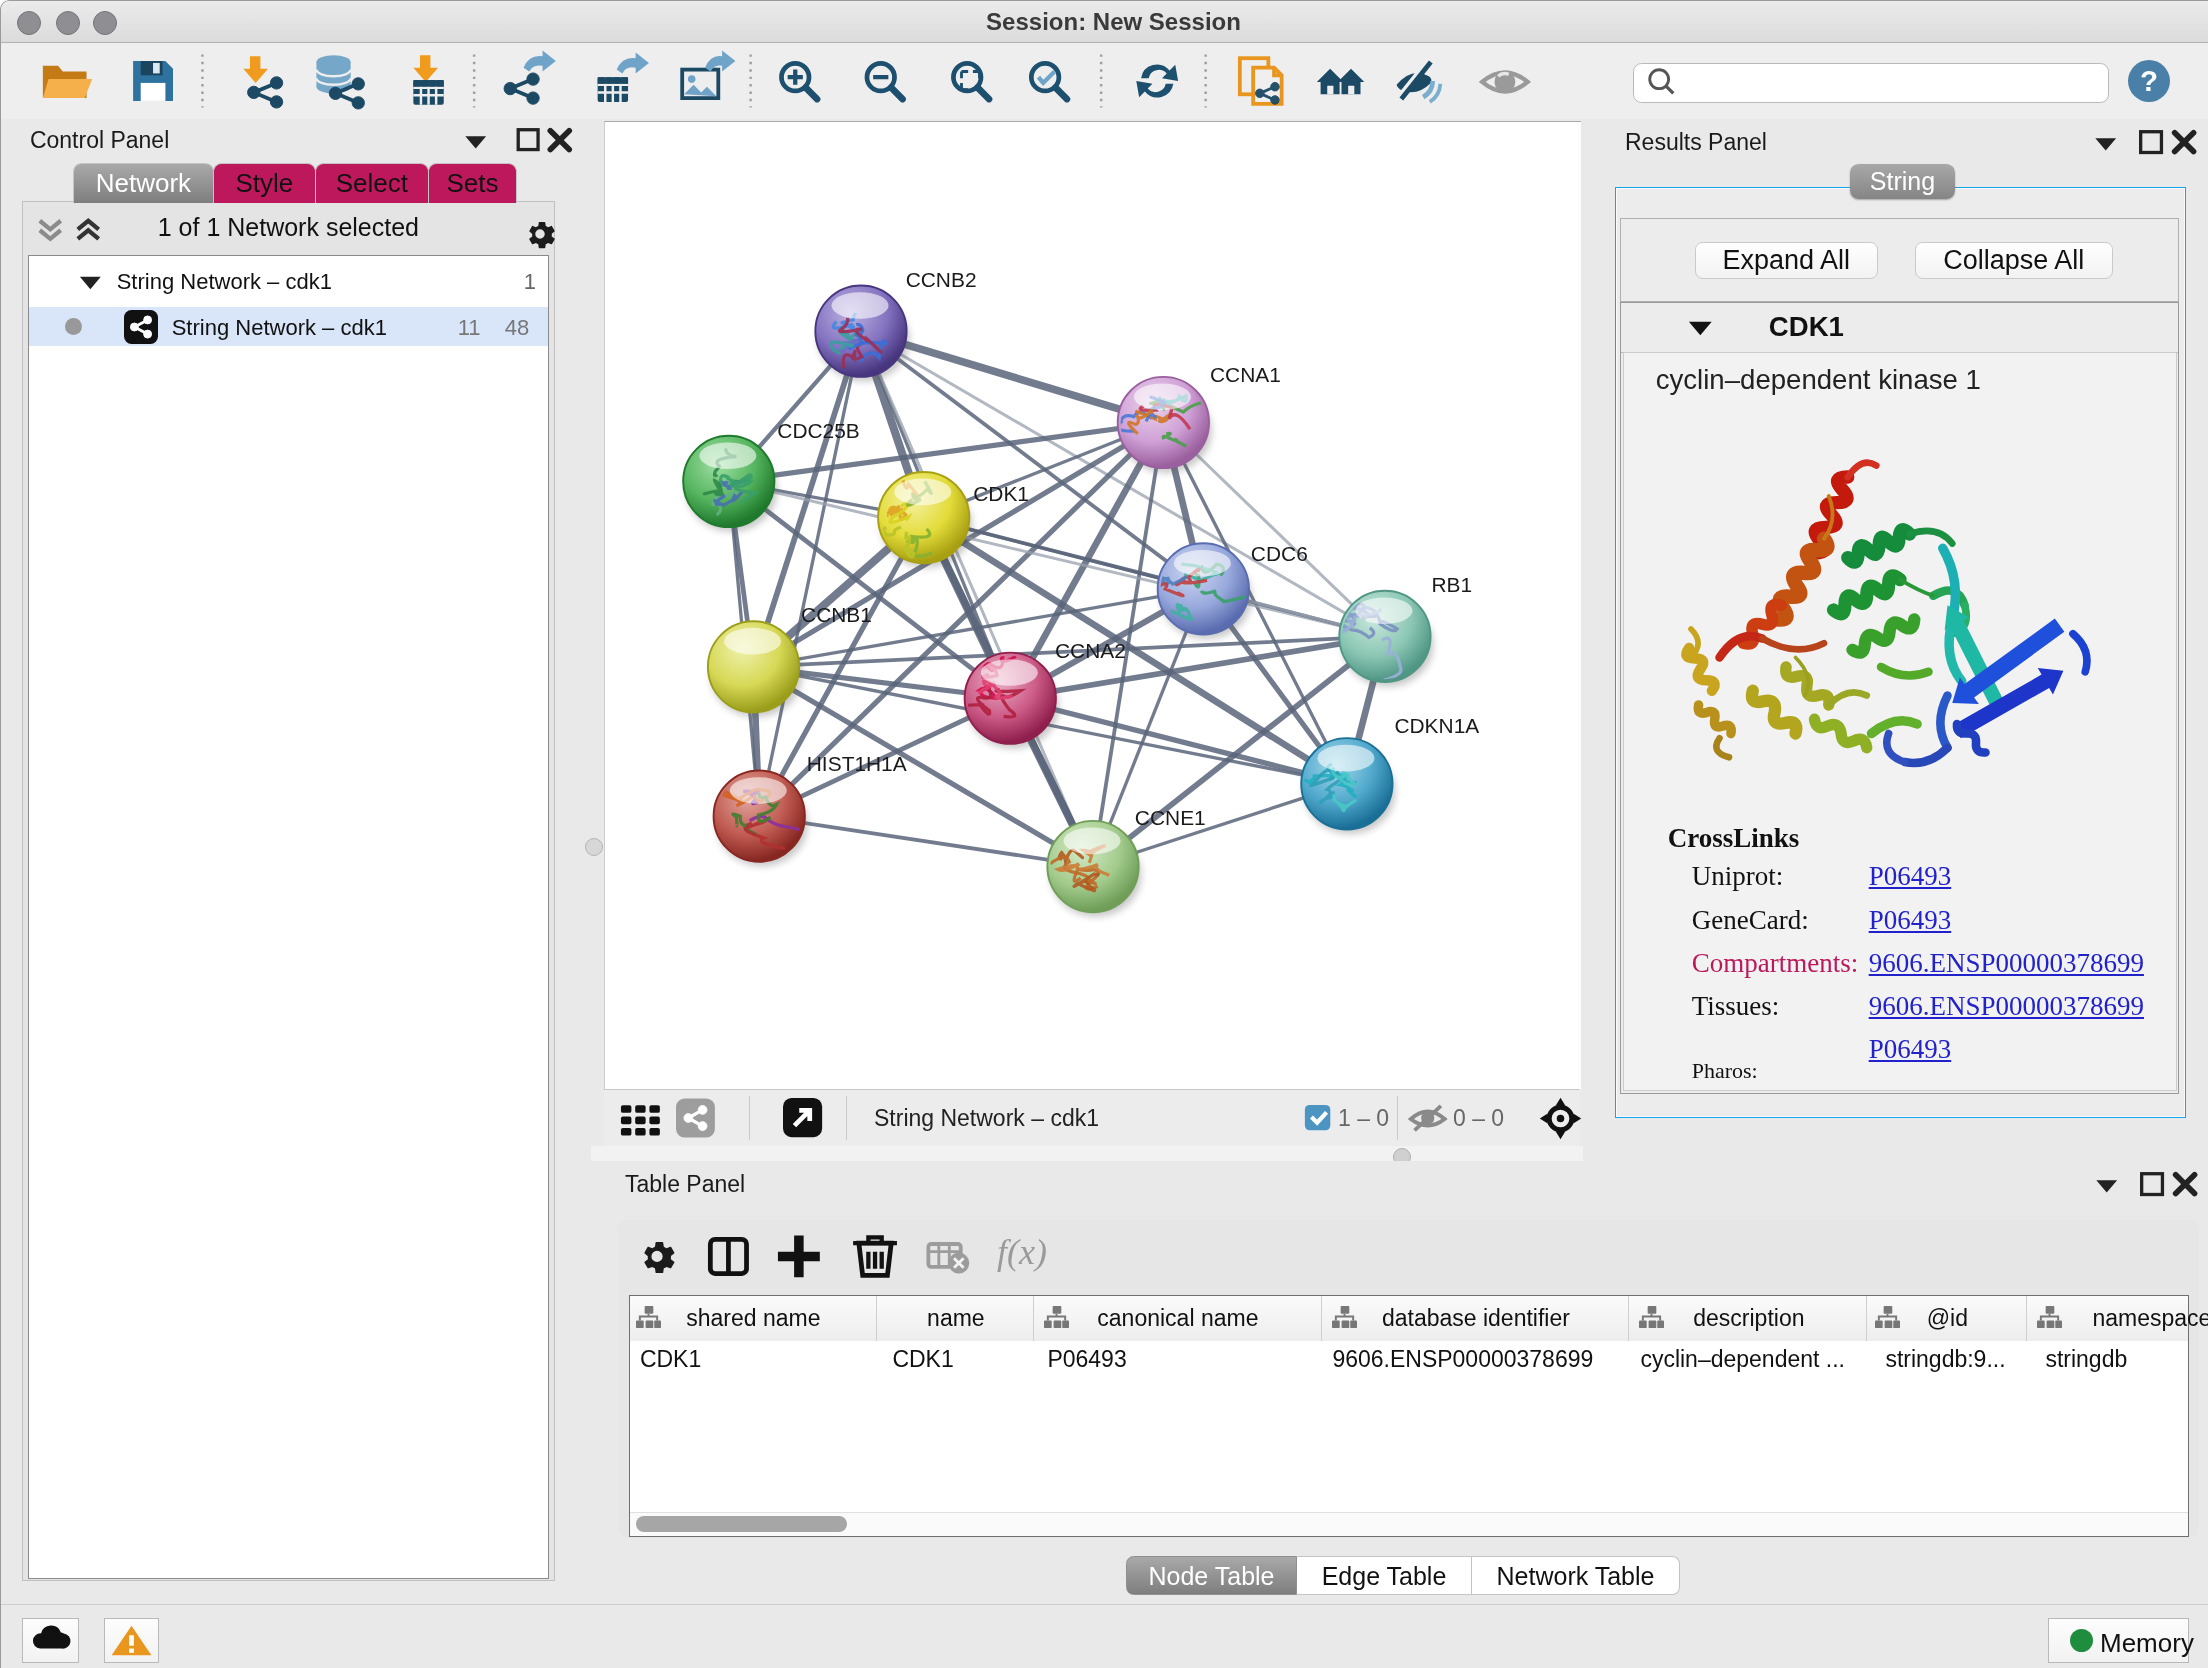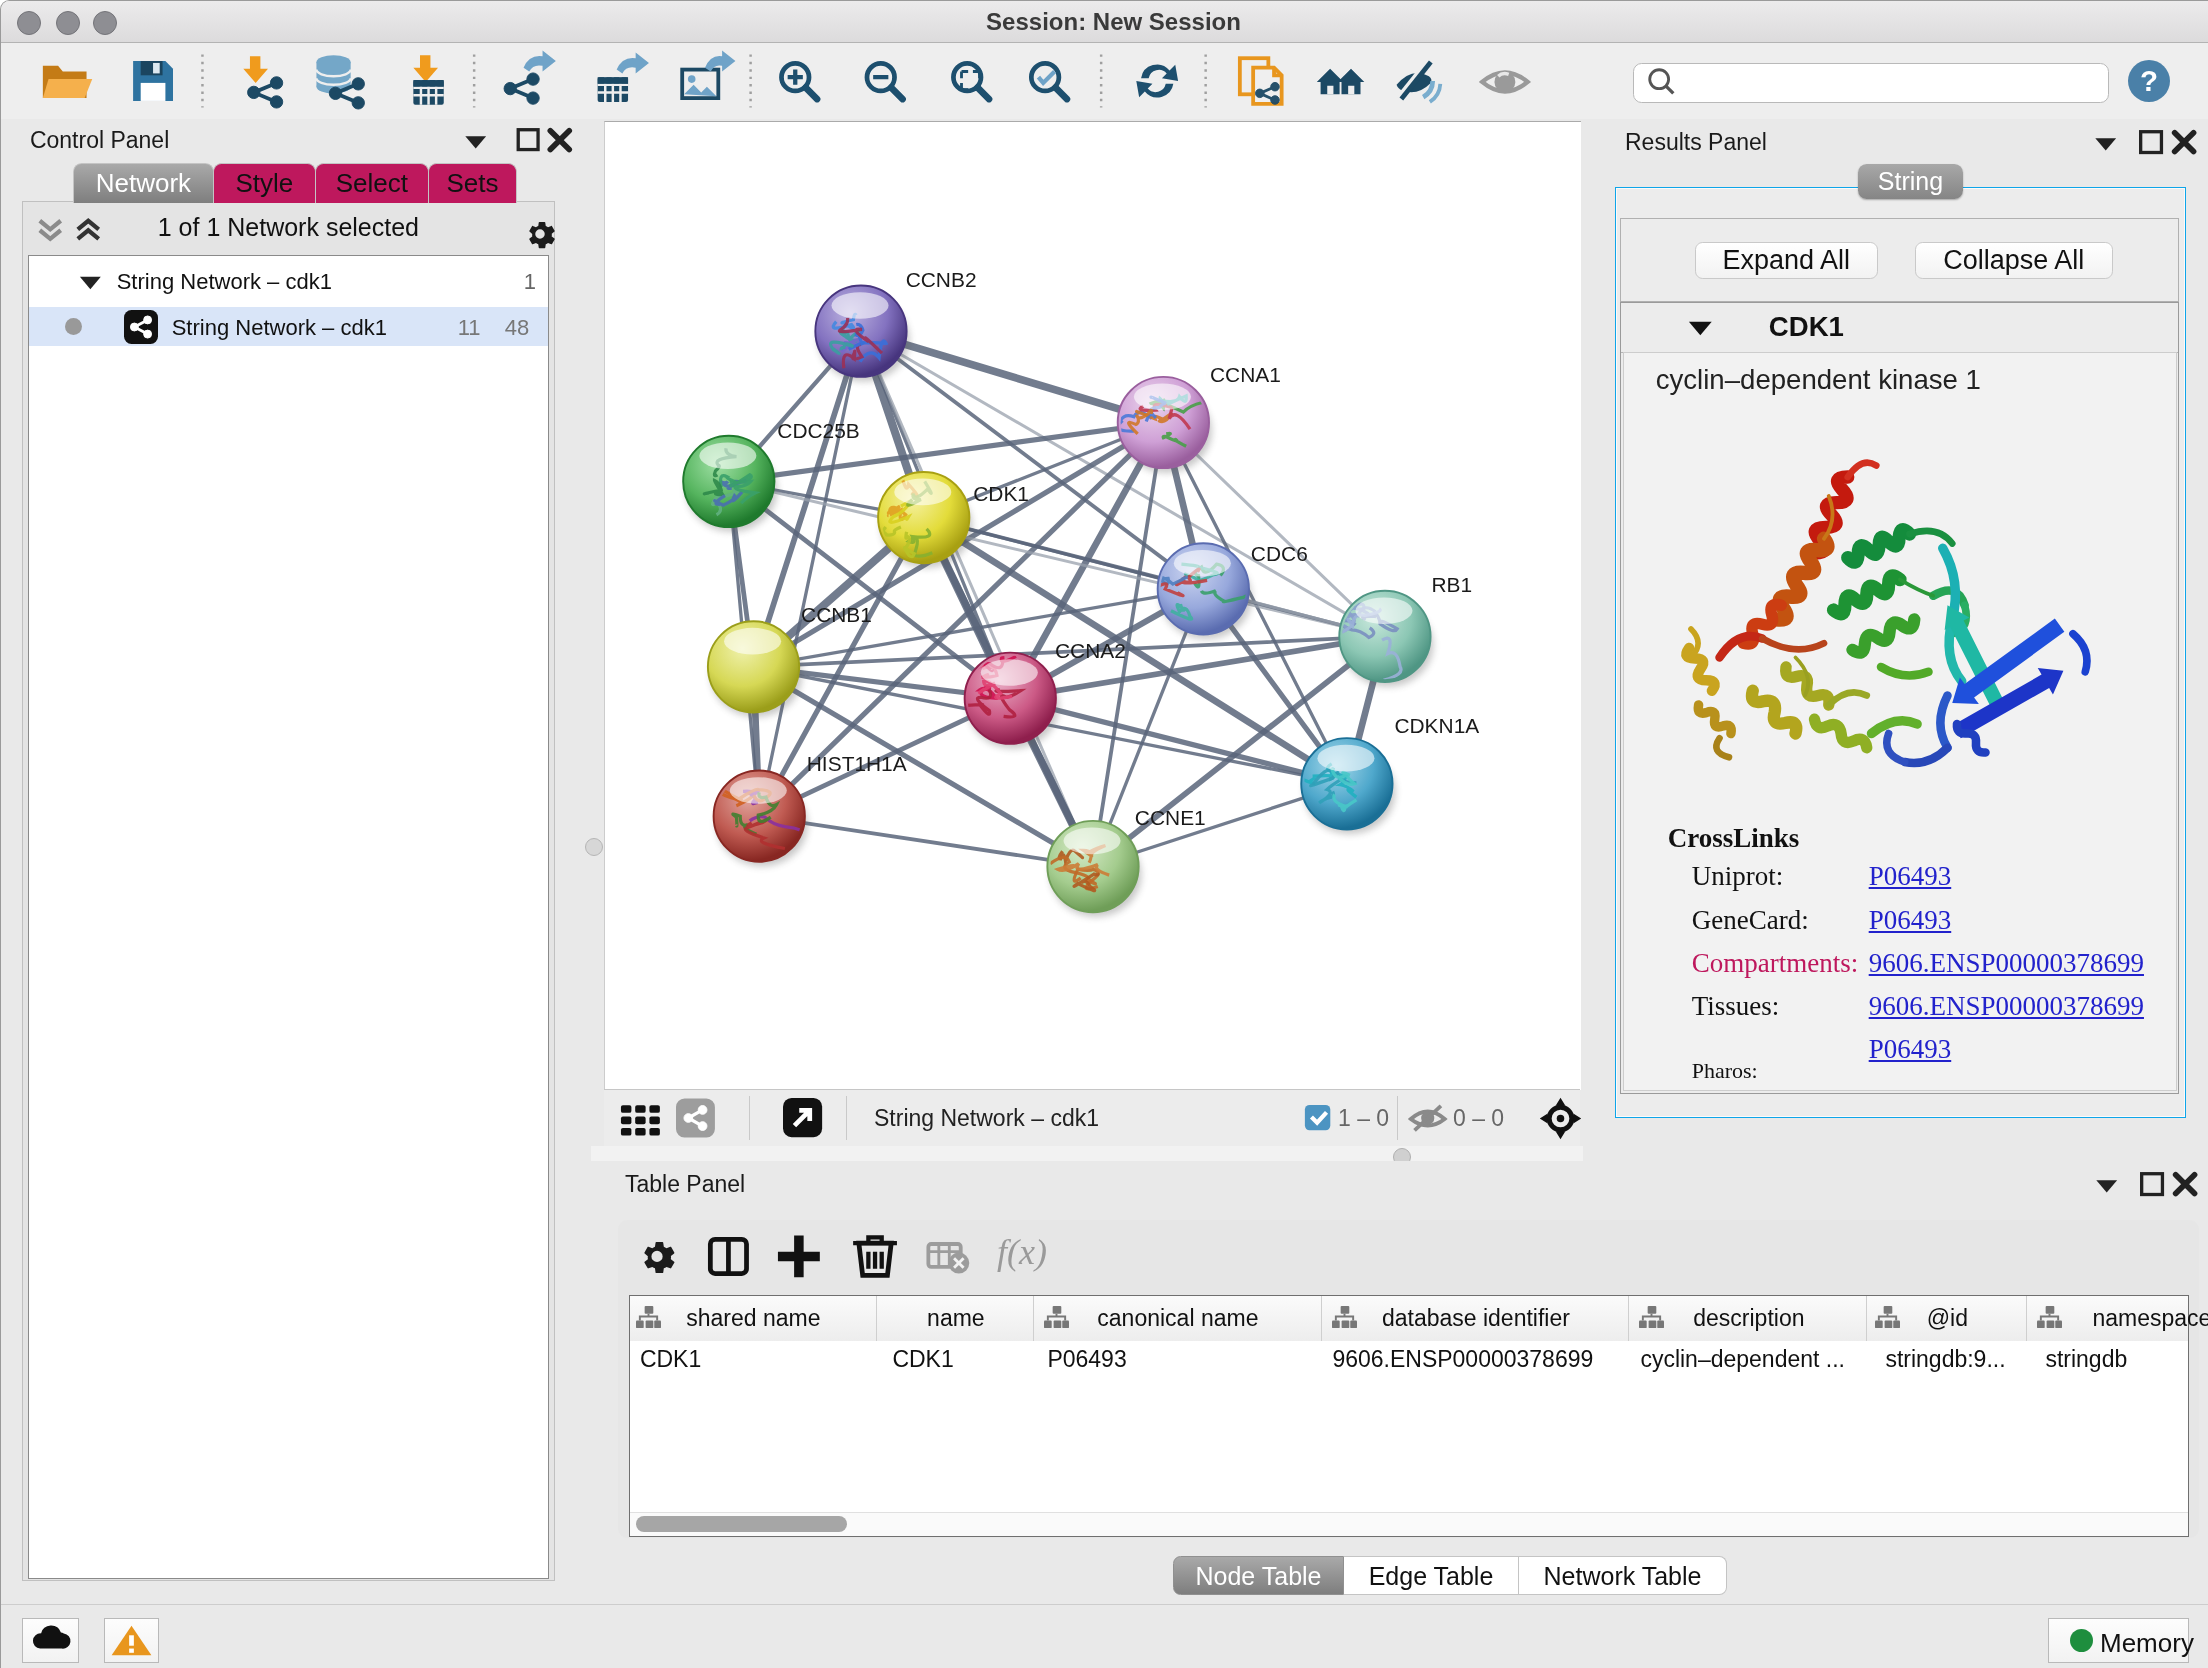--- a/index.html
+++ b/index.html
@@ -609,21 +609,21 @@
  </div>
  <div style="position:absolute;left:590px;top:1145px;width:1619px;height:15px;background:#f2f2f2;"></div>
  <div style="position:absolute;left:1392px;top:1147px;width:16px;height:16px;border-radius:50%;background:#d0d0d0;border:1px solid #b0b0b0;"></div>
  <div id="rp">
   <div class="ph-title" style="position:absolute;left:42px;top:9.5px;">Results Panel</div>
   <svg width="114" height="34" style="position:absolute;left:2094px;top:7.6px;margin-left:-1582px;" viewBox="0 0 120 36">
     <path d="M0 12 l22 0 l-11 13 z" fill="#222"></path>
     <rect x="48" y="5" width="22" height="22" fill="none" stroke="#222" stroke-width="3.5"></rect>
     <path d="M84 6 L104 26 M104 6 L84 26" stroke="#222" stroke-width="6" stroke-linecap="round"></path>
   </svg>
-  <div style="position:absolute;left:267px;top:45px;width:105px;height:35px;border-radius:8.6px;background:linear-gradient(#a8a8a8,#858585);color:#fff;font-size:27px;text-align:center;line-height:35px;box-shadow:0 1px 1.9px rgba(0,0,0,0.3);z-index:5;font-size:25px;margin-left:8px;">String</div>
+  <div style="position:absolute;left:267px;top:45px;width:105px;height:35px;border-radius:8.6px;background:linear-gradient(#a8a8a8,#858585);color:#fff;font-size:27px;text-align:center;line-height:35px;box-shadow:0 1px 1.9px rgba(0,0,0,0.3);z-index:5;font-size:25px;">String</div>
   <div style="position:absolute;left:32px;top:68px;width:569px;height:929px;background:#ececec;border:1px solid #0ea5e9;box-shadow:inset 0 0 0 1px #fbfbfb;">
     <div style="position:absolute;left:3.8px;top:29.5px;width:557px;height:82px;border:1px solid #b0b0b0;">
       <div style="position:absolute;left:74px;top:23px;width:181px;height:35px;background:linear-gradient(#ffffff,#f2f2f2);border:1px solid #c9c9c9;border-radius:7.6px;font-size:27px;text-align:center;line-height:35px;color:#111;">Expand All</div>
       <div style="position:absolute;left:294px;top:23px;width:196px;height:35px;background:linear-gradient(#ffffff,#f2f2f2);border:1px solid #c9c9c9;border-radius:7.6px;font-size:27px;text-align:center;line-height:35px;color:#111;">Collapse All</div>
     </div>
     <div style="position:absolute;left:3.8px;top:114px;width:557px;height:790px;border:1px solid #9a9a9a;">
       <div style="position:absolute;left:0;top:0;width:100%;height:49px;border-bottom:1px solid #b5b5b5;">
         <svg width="28.5" height="19" style="position:absolute;left:66px;top:16px;" viewBox="0 0 30 20">
               <path d="M2 3 l24 0 l-12 14 z" fill="#111"></path>
             </svg>
@@ -801,21 +801,21 @@
             <div style="position:absolute;left:702px;top:4.8px;">9606.ENSP00000378699</div>
             <div style="position:absolute;left:1010px;top:4.8px;">cyclin–dependent ...</div>
             <div style="position:absolute;left:1255px;top:4.8px;">stringdb:9...</div>
             <div style="position:absolute;left:1415px;top:4.8px;">stringdb</div>
           </div>
     <div style="position:absolute;left:0px;bottom:0px;width:100%;height:23px;background:#fafafa;border-top:1px solid #e0e0e0;">
       <div style="position:absolute;left:5.7px;top:2.9px;width:211px;height:16px;border-radius:8.6px;background:#a6a6a6;"></div>
     </div>
    </div>
   </div>
-  <div style="position:absolute;left:535px;top:395px;height:39px;display:flex;font-size:25px;margin-left:47px;">
+  <div style="position:absolute;left:535px;top:395px;height:39px;display:flex;font-size:25px;">
     <div style="width:169px;background:linear-gradient(#a9a9a9,#7e7e7e);color:#fff;text-align:center;line-height:39px;border:1px solid #909090;border-radius:7.6px 0 0 7.6px;">Node Table</div>
     <div style="width:174px;background:#fff;color:#111;text-align:center;line-height:39px;border:1px solid #c4c4c4;border-left:none;">Edge Table</div>
     <div style="width:207px;background:#fff;color:#111;text-align:center;line-height:39px;border:1px solid #c4c4c4;border-left:none;border-radius:0 7.6px 7.6px 0;">Network Table</div>
   </div>
  </div>
  <div id="statusbar">
   <div class="sbtn" style="left:21px;width:55px;"><svg width="55" height="43" viewBox="0 0 58 45">
           <path d="M18 31 a8 8 0 0 1 1 -16 a11 11 0 0 1 21 -1 a7 7 0 0 1 3 1 a6.5 6.5 0 0 1 -2 16 z" fill="#111"></path>
         </svg></div>
   <div class="sbtn" style="left:103px;width:53px;"><svg width="53" height="43" viewBox="0 0 56 45">

